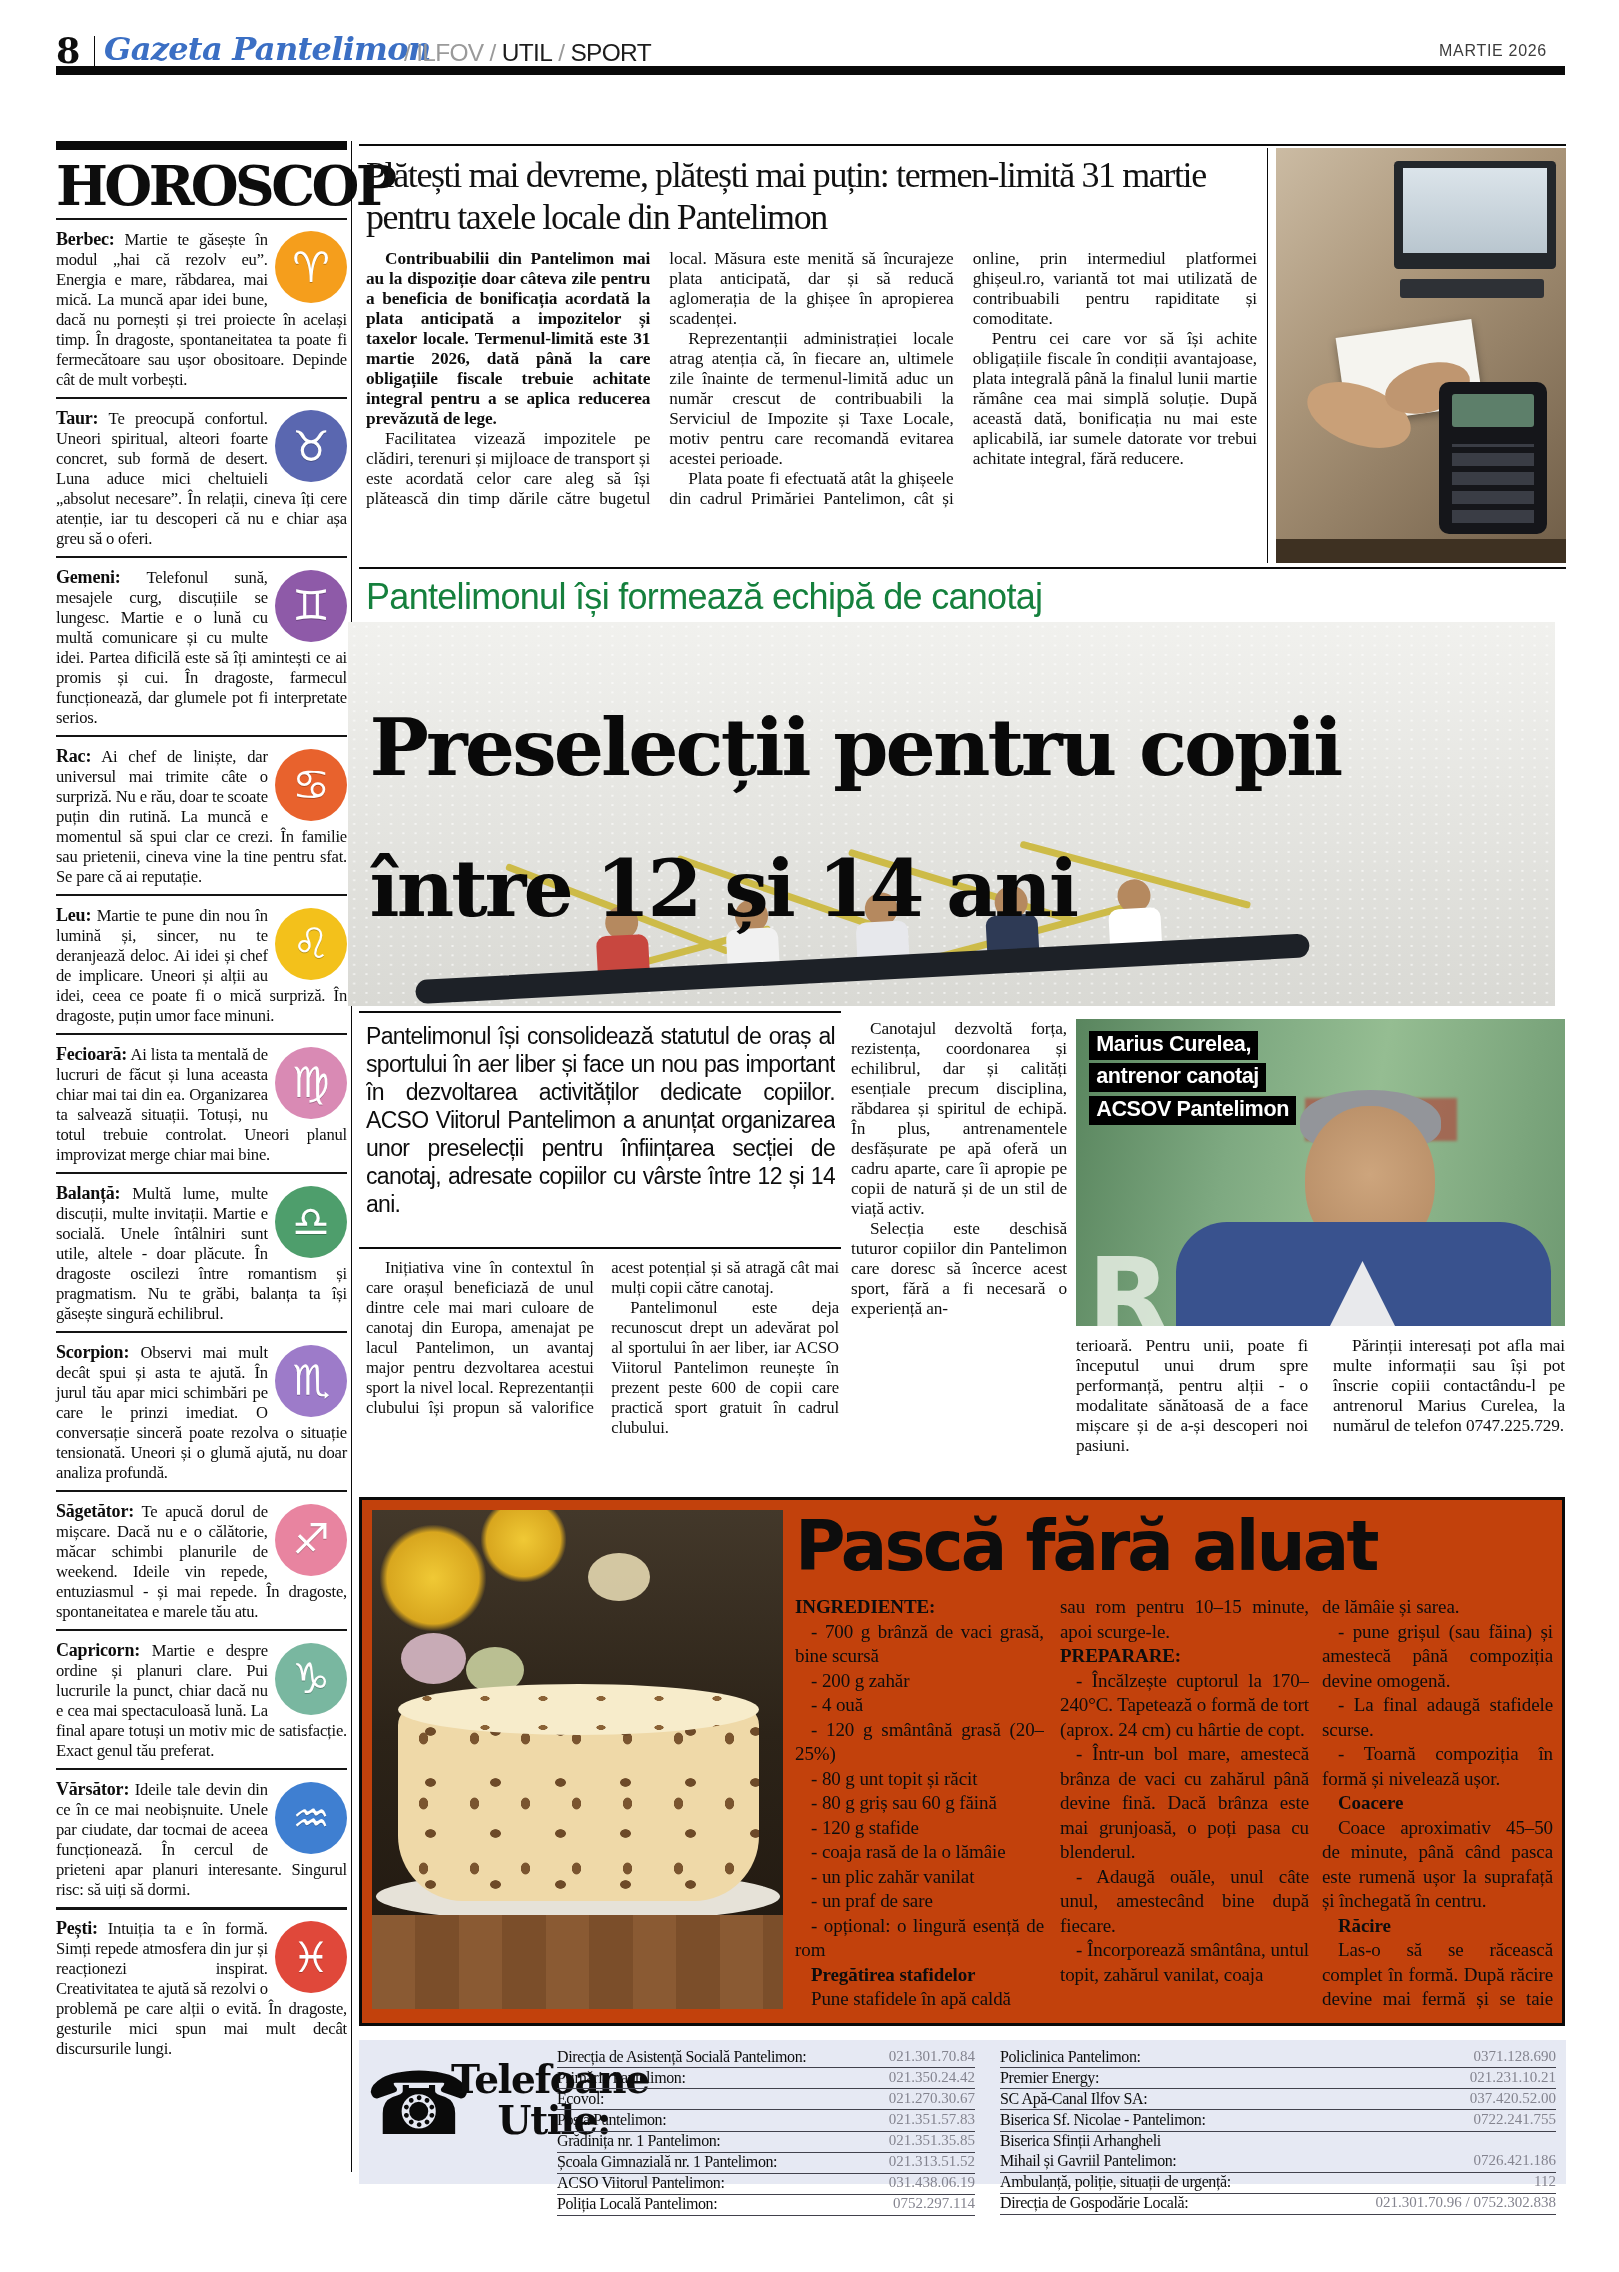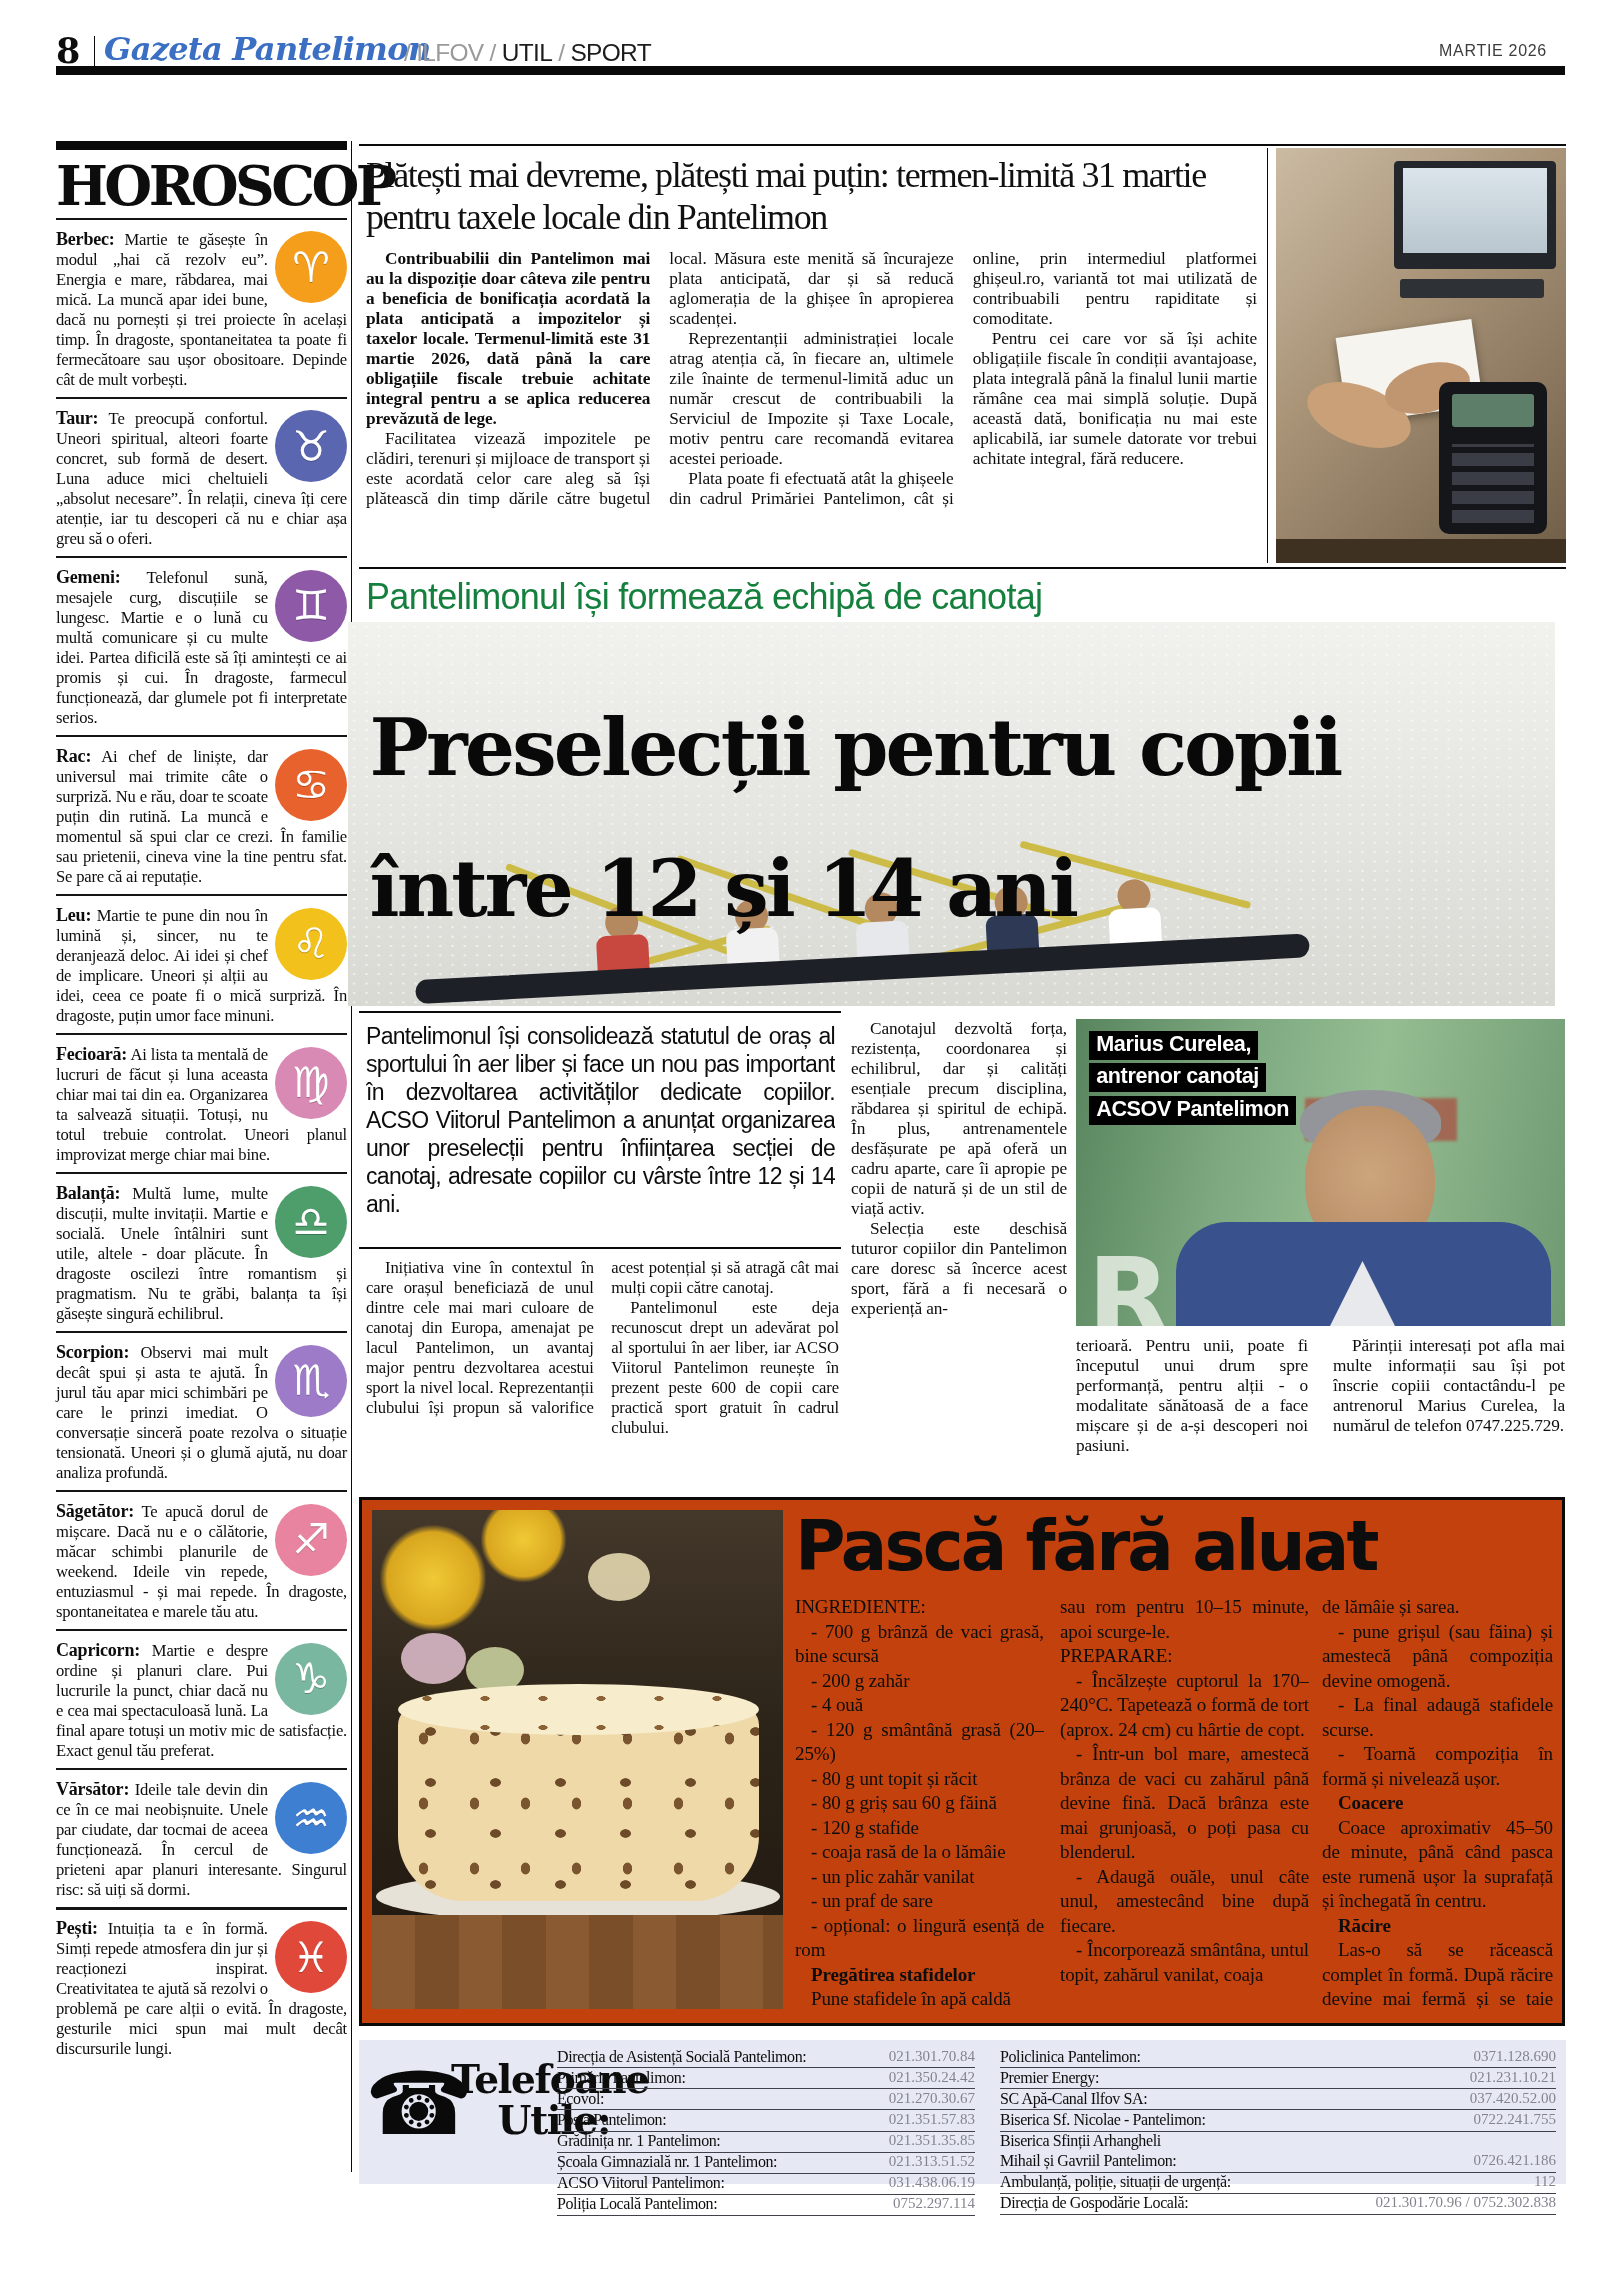--- a/index.html
+++ b/index.html
@@ -77,21 +77,21 @@
          background:repeating-linear-gradient(90deg,#8a5a33 0 43px,#7b4e2a 43px 87px)}
   
   .kicker{font:300 36px "Liberation Sans",sans-serif;letter-spacing:-0.7px;color:#15803d}
   .lead{font:400 23px/28px "Liberation Sans",sans-serif;letter-spacing:-0.7px;text-align:justify}
   
   .recipe-box{position:absolute;border:3.6px solid #0a0a0a;background:#c2410c}
   .recipe-title{position:absolute;font:900 69px "DejaVu Sans",sans-serif;letter-spacing:-2.9px}
   .rtext{position:absolute;font-size:19px;line-height:24.5px;text-align:justify;letter-spacing:-0.1px;overflow:hidden}
   .rtext p{margin:0;text-indent:16px}
   .rtext p.noind{text-indent:0}
-  .rtext .rh{font-weight:400;text-indent:0}
+  .rtext .rh{font-weight:700;text-indent:0}
   .rtext .rh2{font-weight:700;text-indent:16px}
   
   .phones{position:absolute;background:#e6e9f3}
   .ph-icon{position:absolute;font:87px "DejaVu Sans",sans-serif;color:#0a0a0a}
   .ph-label{position:absolute;text-align:right;font:900 39px/1.06 "DejaVu Serif",serif;letter-spacing:-1.4px}
   .ph-list{position:absolute}
   .ph-line{display:flex;justify-content:space-between;align-items:flex-start;border-bottom:1.4px solid #41414c;padding:0.7px 0 1.4px}
   .ph-name{font-size:16px;letter-spacing:-0.4px;white-space:nowrap}
   .ph-num{font-size:15px;color:#84848f;white-space:nowrap;margin-left:10px}
 </style>

